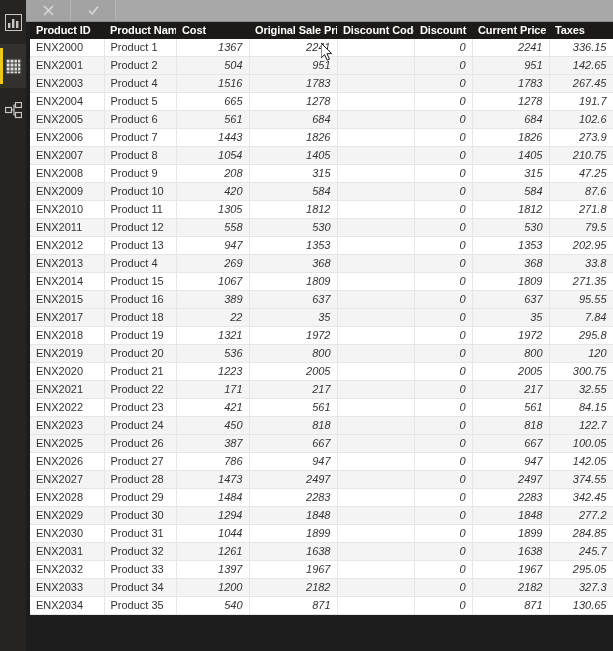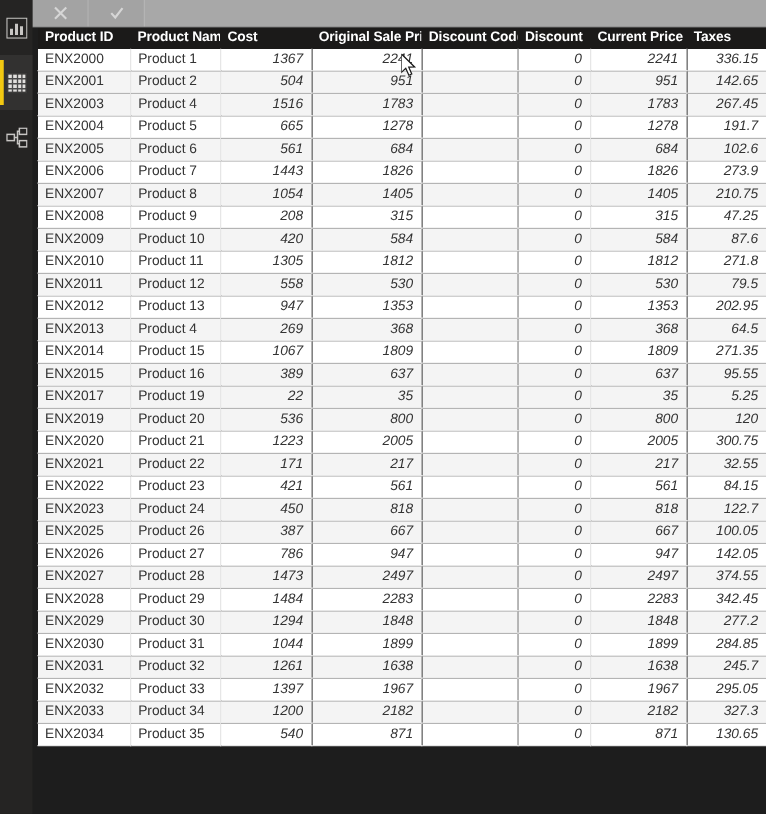--- a/index.html
+++ b/index.html
@@ -379,21 +379,21 @@
               <td class="num">202.95</td>
             </tr>
             <tr class="odd">
               <td class="txt">ENX2013</td>
               <td class="txt">Product 4</td>
               <td class="num">269</td>
               <td class="num">368</td>
               <td class="num"></td>
               <td class="num">0</td>
               <td class="num">368</td>
-              <td class="num">64.5</td>
+              <td class="num">33.8</td>
             </tr>
             <tr class="even">
               <td class="txt">ENX2014</td>
               <td class="txt">Product 15</td>
               <td class="num">1067</td>
               <td class="num">1809</td>
               <td class="num"></td>
               <td class="num">0</td>
               <td class="num">1809</td>
               <td class="num">271.35</td>
@@ -403,27 +403,37 @@
               <td class="txt">Product 16</td>
               <td class="num">389</td>
               <td class="num">637</td>
               <td class="num"></td>
               <td class="num">0</td>
               <td class="num">637</td>
               <td class="num">95.55</td>
             </tr>
             <tr class="odd">
               <td class="txt">ENX2017</td>
-              <td class="txt">Product 19</td>
+              <td class="txt">Product 18</td>
               <td class="num">22</td>
               <td class="num">35</td>
               <td class="num"></td>
               <td class="num">0</td>
               <td class="num">35</td>
-              <td class="num">5.25</td>
+              <td class="num">7.84</td>
+            </tr>
+            <tr class="even">
+              <td class="txt">ENX2018</td>
+              <td class="txt">Product 19</td>
+              <td class="num">1321</td>
+              <td class="num">1972</td>
+              <td class="num"></td>
+              <td class="num">0</td>
+              <td class="num">1972</td>
+              <td class="num">295.8</td>
             </tr>
             <tr class="odd">
               <td class="txt">ENX2019</td>
               <td class="txt">Product 20</td>
               <td class="num">536</td>
               <td class="num">800</td>
               <td class="num"></td>
               <td class="num">0</td>
               <td class="num">800</td>
               <td class="num">120</td>

